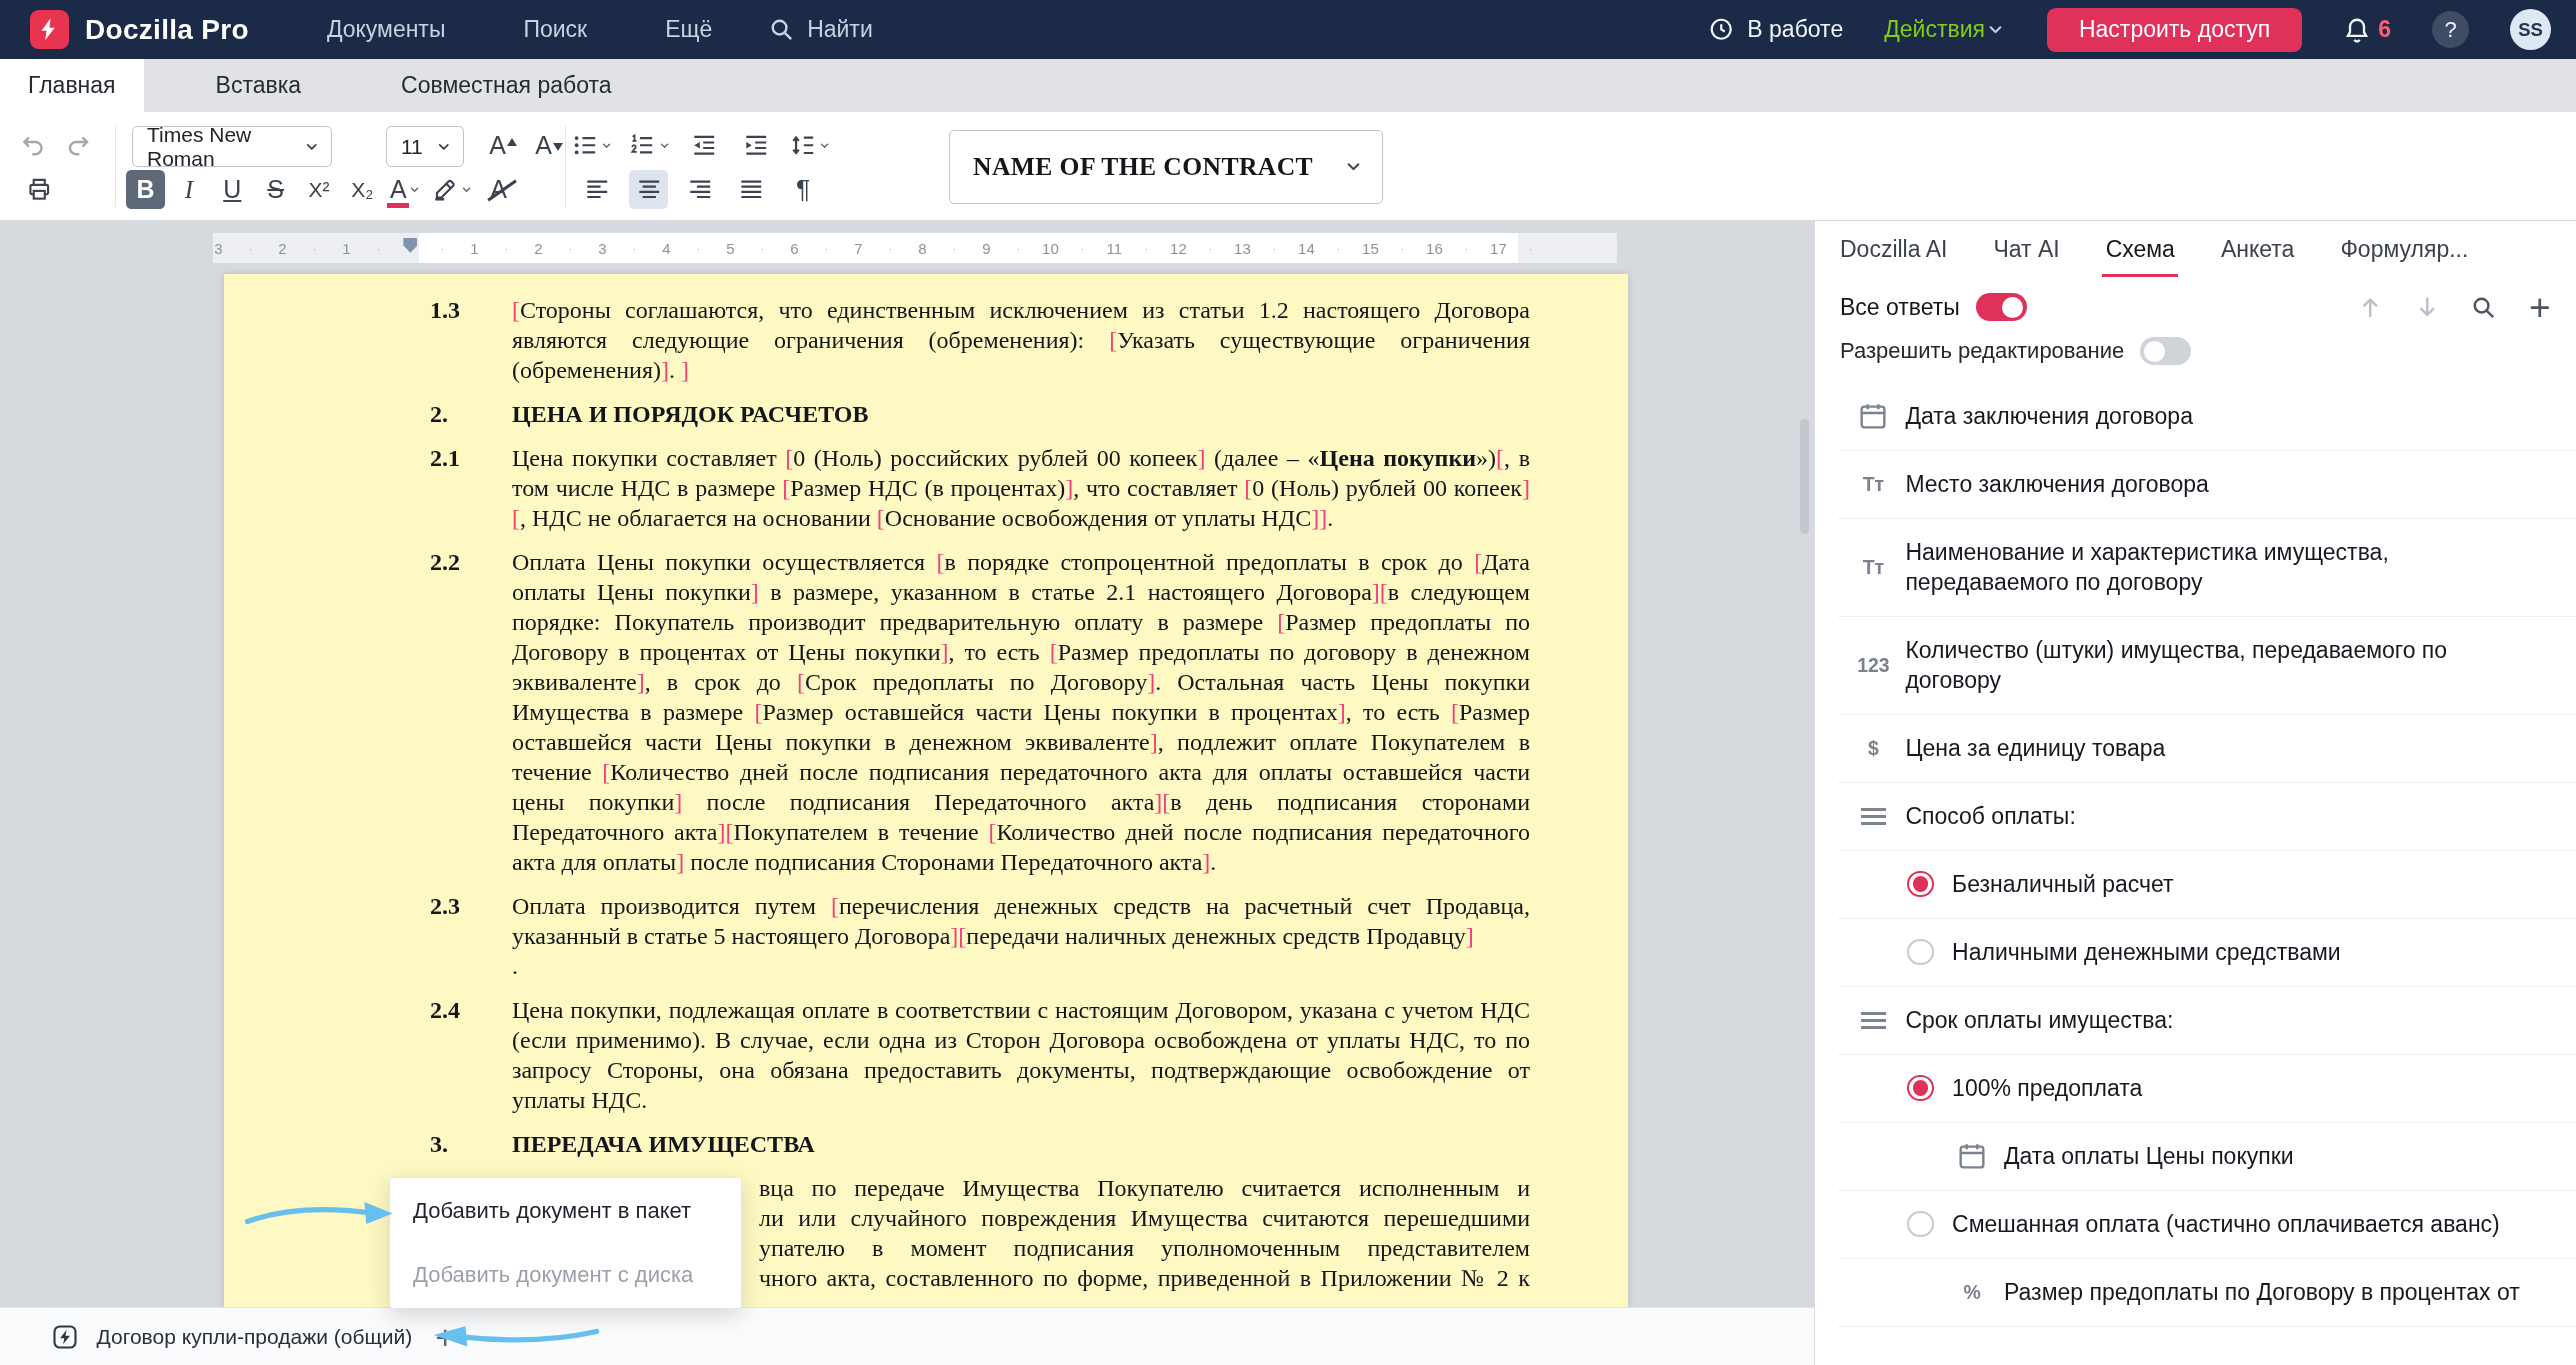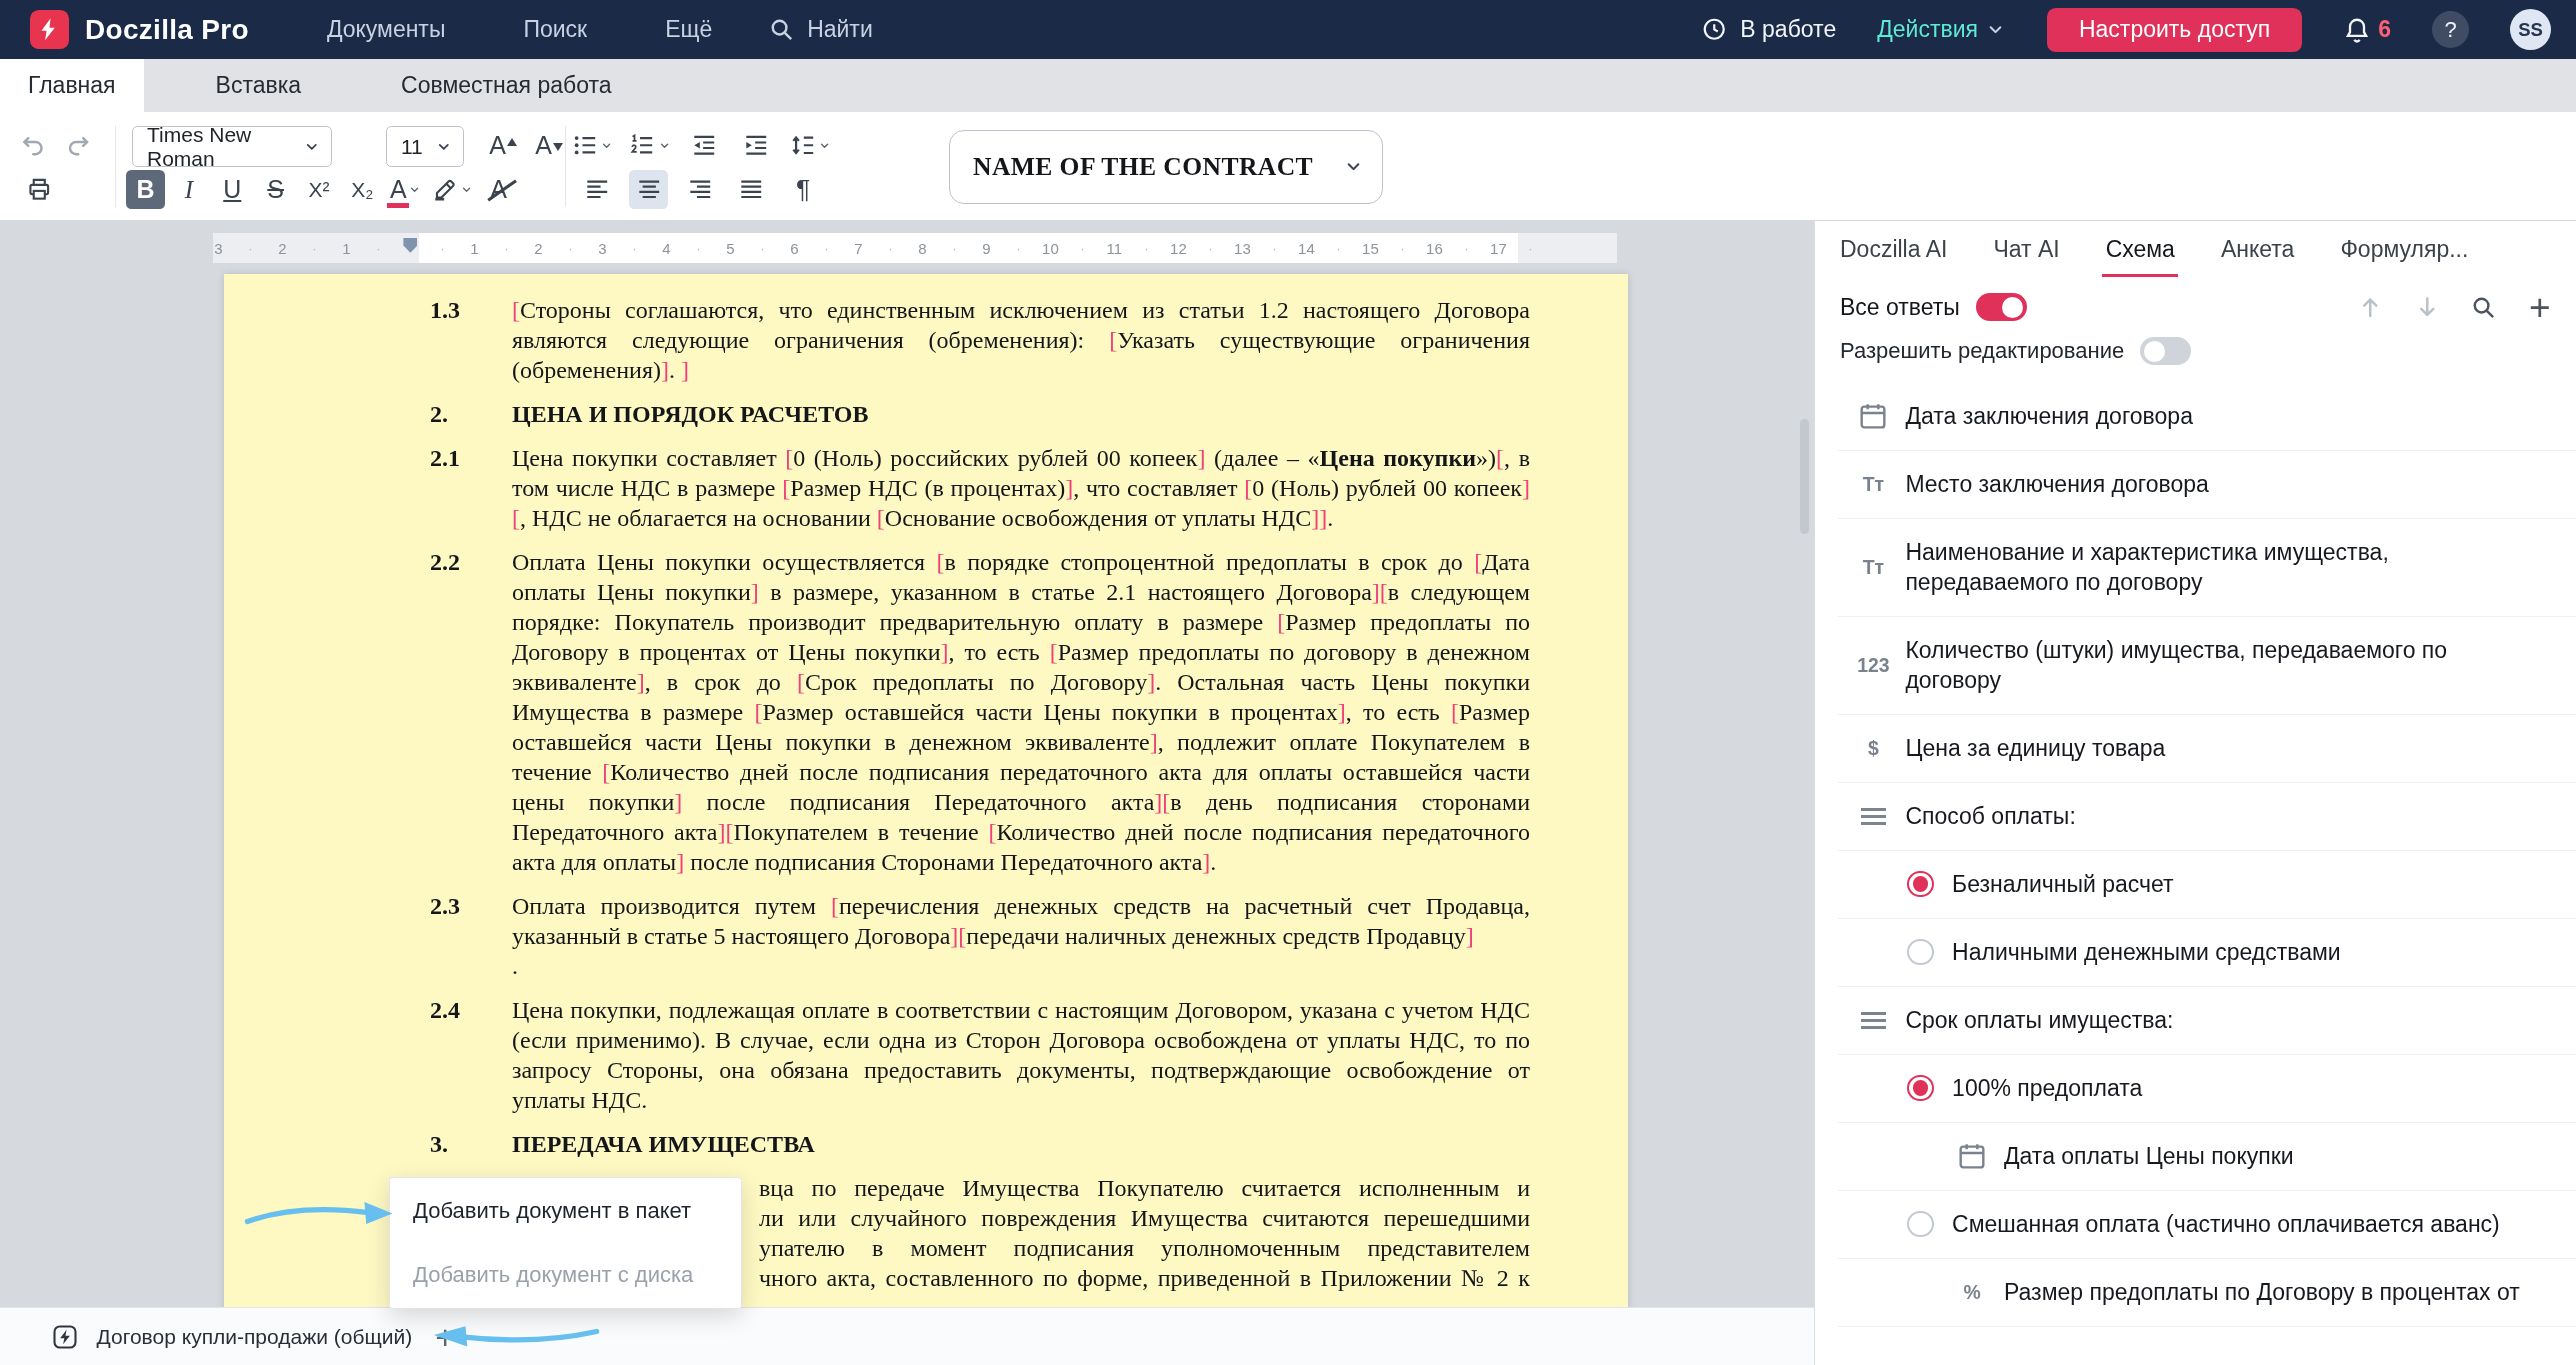--- a/index.html
+++ b/index.html
@@ -14,21 +14,21 @@
   
   .topbar{height:59px;background:var(--topbar);display:flex;align-items:center;padding:0 25px 0 30px;color:#fff;}
   .logo{width:39px;height:39px;border-radius:8.8px;background:#e8344f;display:flex;align-items:center;justify-content:center;color:#fff;cursor:pointer;}
   .logo .ic{width:26.5px;height:26.5px;}
   .brand{font-size:28px;font-weight:700;margin-left:16px;letter-spacing:0.3px;}
   .tb-menu{display:flex;gap:78px;margin-left:78px;}
   .tb-menu-item{color:#c9d2e2;font-size:23px;cursor:pointer;}
   .tb-search{display:flex;align-items:center;gap:12.4px;margin-left:56px;color:#c9d2e2;cursor:pointer;}
   .tb-right{margin-left:auto;display:flex;align-items:center;gap:41px;}
   .tb-status{display:flex;align-items:center;gap:12.4px;color:#f2f5fa;cursor:pointer;}
-  .tb-actions{display:flex;align-items:center;gap:7px;color:#5eead4;cursor:pointer;}
+  .tb-actions{display:flex;align-items:center;color:#84cc16;cursor:pointer;}
   .tb-actions .ic{width:21px;height:21px;color:#c9d2e2;}
   .access-btn{height:44px;padding:0 32px;border:none;border-radius:8.8px;background:var(--accent);color:#fff;font-size:23px;font-family:inherit;cursor:pointer;}
   .tb-bell{display:flex;align-items:center;gap:7px;cursor:pointer;}
   .tb-bell .ic{width:28px;height:28px;color:#f2f5fa;}
   .bell-count{color:#ff5f73;font-weight:700;font-size:23px;}
   .tb-help{width:37px;height:37px;border-radius:50%;background:rgba(255,255,255,.16);display:flex;align-items:center;justify-content:center;font-size:22px;color:#eef2f8;cursor:pointer;}
   .tb-avatar{width:41px;height:41px;border-radius:50%;background:#dfe7f5;color:#27354f;font-weight:700;font-size:18.5px;display:flex;align-items:center;justify-content:center;cursor:pointer;}
 
   
   .tabbar{height:53px;background:#e0e2e6;display:flex;align-items:stretch;gap:44px;}
@@ -45,21 +45,21 @@
   .tb-hist{position:absolute;left:14px;top:12.4px;display:flex;gap:5.3px;color:#a0a8b2;}
   .tb-hist .tb-btn{color:#a0a8b2;}
   .print-wrap{position:absolute;left:19.4px;top:58px;}
   .vdiv{position:absolute;top:14px;height:81px;width:0.9px;background:#e4e7ea;}
   .select{position:absolute;display:flex;align-items:center;justify-content:space-between;height:41px;border:1.8px solid #bcc3cc;border-radius:5.3px;padding:0 10.6px 0 14px;font-size:21px;color:#20242b;background:#fff;cursor:pointer;}
   .select .ic{width:17.6px;height:17.6px;color:#3b434e;}
   .font-select{left:132px;top:14px;width:200px;}
   .size-select{left:386px;top:14px;width:78px;}
   .sizetools{position:absolute;left:478px;top:14px;display:flex;gap:7px;}
   .listtools{position:absolute;left:570px;top:14px;display:flex;gap:12.4px;}
-  .style-select{left:949px;top:17.6px;width:434px;height:74px;border-radius:15px;padding:0 17.6px 0 23px;}
+  .style-select{left:949px;top:17.6px;width:434px;height:74px;border-radius:5px;padding:0 17.6px 0 23px;}
   .style-select .style-name{font-family:"Liberation Serif","DejaVu Serif",serif;font-weight:700;font-size:25.6px;letter-spacing:0.4px;color:#14161a;}
   .style-select .ic{width:21px;height:21px;}
   .fmttools{position:absolute;left:126px;top:58px;display:flex;gap:4.4px;}
   .aligntools{position:absolute;left:578px;top:58px;display:flex;gap:12.4px;}
   .glyph{position:relative;line-height:1;}
   .glyph-bold{font-weight:800;}
   .glyph-italic{font-style:italic;font-family:"Liberation Serif",serif;}
   .glyph-underline{text-decoration:underline;}
   .glyph-strikethrough{text-decoration:line-through;}
   .glyph-superscript,.glyph-subscript{font-size:21px;}

